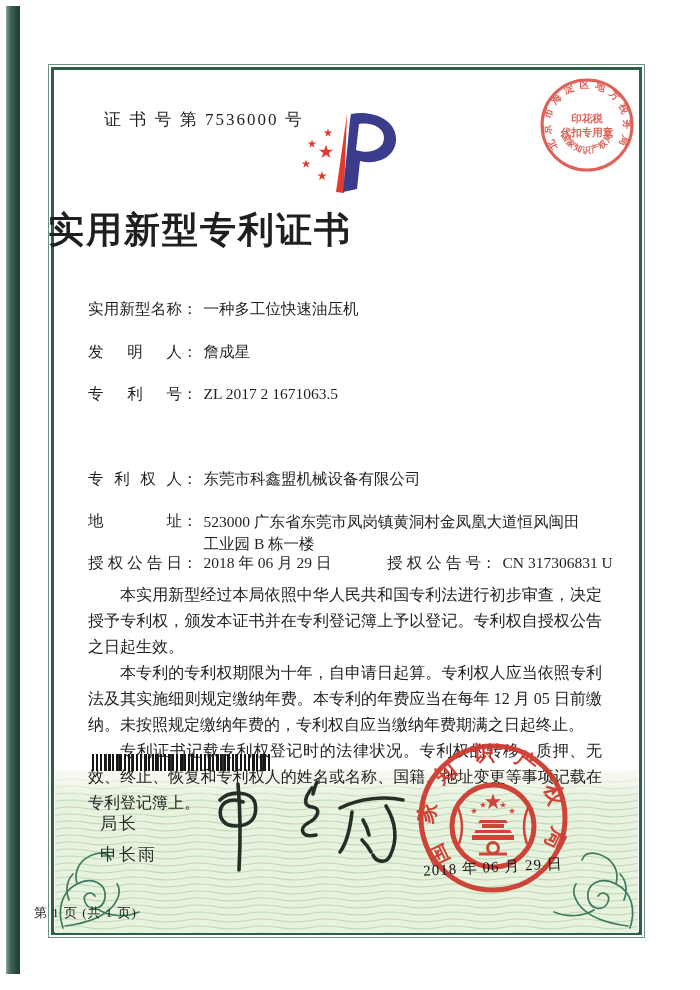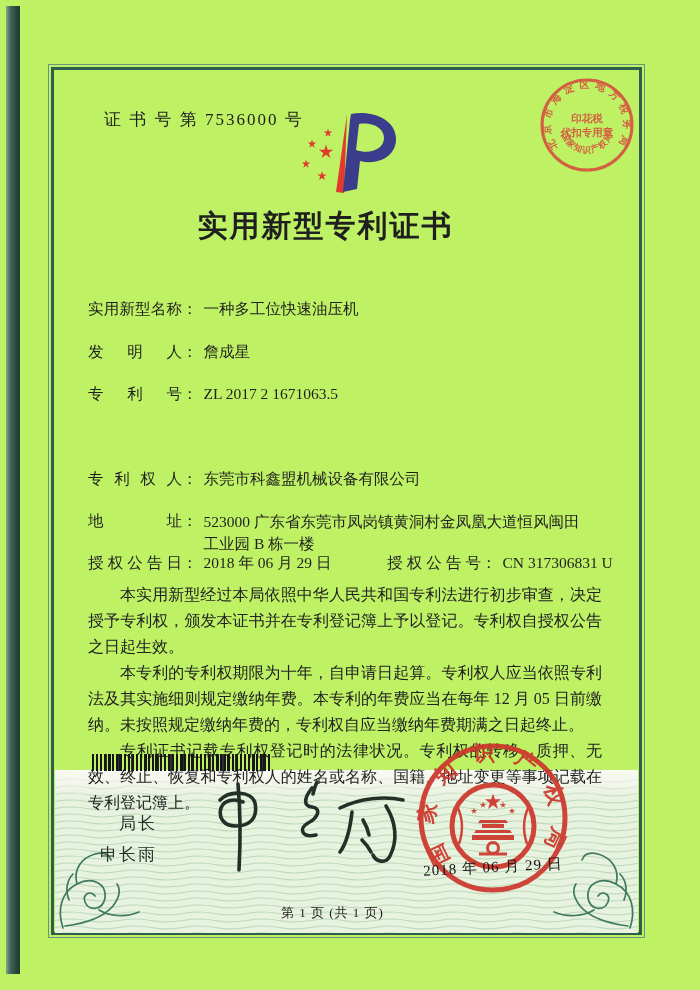--- a/index.html
+++ b/index.html
@@ -1,49 +1,49 @@
 <!DOCTYPE html>
 <html><head>
 <meta charset="utf-8">
 <style>
   html,body{margin:0;padding:0;background:#d8d6d1;}
-  #page{position:relative;width:700px;height:990px;margin:0 auto;background:#bef264;
+  #page{position:relative;width:700px;height:990px;margin:0 auto;background:#ffffff;
         font-family:"Liberation Serif","DejaVu Serif",serif;color:#1f1f1f;overflow:hidden;}
   .spine{position:absolute;left:6px;top:6px;width:14px;height:968px;
          background:linear-gradient(90deg,#8aa393 0%,#44685a 30%,#27463a 75%,#203c31 100%);}
   .frame{position:absolute;left:48px;top:64px;width:595px;height:872px;border:1px solid #6a947d;}
   .frame-inner{position:absolute;left:2px;top:2px;right:2px;bottom:2px;border:3px solid #2d5f49;}
   .guilloche{position:absolute;left:55px;top:770px;width:583px;height:163px;}
   .guilloche .fade{position:absolute;left:0;top:0;right:0;bottom:0;
          background:linear-gradient(180deg,#fbfaf5 0,rgba(251,250,245,0) 30px);}
   .corner-svg{position:absolute;bottom:-2px;}
   .cert-no{position:absolute;left:104px;top:108px;font-size:17px;letter-spacing:2px;}
   .title{position:absolute;left:48px;top:206px;width:597px;box-sizing:border-box;padding-right:42px;
-         text-align:center;font-size:30px;font-weight:700;letter-spacing:2px;}
+         text-align:left;font-size:36px;font-weight:700;letter-spacing:2px;}
   .field{position:absolute;left:88px;font-size:15.5px;white-space:nowrap;}
   .field .lbl{display:inline-block;width:94px;text-align:justify;text-align-last:justify;vertical-align:top;}
   .field .val{margin-left:6px;}
   .field.addr .val{white-space:pre-line;display:inline-block;line-height:22px;vertical-align:top;}
   .f-r1{top:299px}.f-r2{top:342px}.f-r3{top:384px}.f-r4{top:424px}.f-r5{top:469px}.f-r6{top:511px}
   .f-r7a{top:553px}.f-r7b{top:553px;left:387px}
   .body-text{position:absolute;left:88px;top:582px;width:514px;font-size:16px;line-height:26px;
          text-align:justify;color:#222;}
   .body-text p{margin:0;text-indent:2em;}
   .barcode{position:absolute;left:92px;top:754px;width:178px;height:17px;background:
      repeating-linear-gradient(90deg,#161616 0 2px,transparent 2px 4px),
      repeating-linear-gradient(90deg,#161616 0 1px,transparent 1px 9px),
      repeating-linear-gradient(90deg,#2e2e2e 0 2px,transparent 2px 13px);}
   .director{position:absolute;left:100px;top:808px;font-family:"Liberation Sans","DejaVu Sans",sans-serif;
-         font-size:17px;letter-spacing:2px;line-height:31px;color:#24302a;text-align:right;}
+         font-size:17px;letter-spacing:2px;line-height:31px;color:#24302a;}
   .sig{position:absolute;left:200px;top:778px;}
   .seal{position:absolute;left:398px;top:723px;opacity:.93;}
   .seal-date{position:absolute;left:408px;top:858px;width:170px;text-align:center;font-size:15px;
          color:#151515;transform:rotate(-3deg);letter-spacing:1px;}
   .tax-stamp{position:absolute;left:527px;top:65px;opacity:.85;}
-  .footer{position:absolute;left:48px;top:904px;width:597px;text-align:center;font-size:13px;letter-spacing:1px;}
+  .footer{position:absolute;left:48px;top:904px;width:597px;text-align:left;font-size:13px;letter-spacing:1px;}
   .footer span{display:inline-block;transform:translateX(-14px);}
 </style>
 </head>
 <body>
 
 <div id="page">
 
   <svg width="0" height="0" style="position:absolute" aria-hidden="true">
     <defs>
       <path id="star" d="M0,-1 L0.2245,-0.309 L0.951,-0.309 L0.3633,0.118 L0.5878,0.809 L0,0.382 L-0.5878,0.809 L-0.3633,0.118 L-0.951,-0.309 L-0.2245,-0.309 Z"></path>

